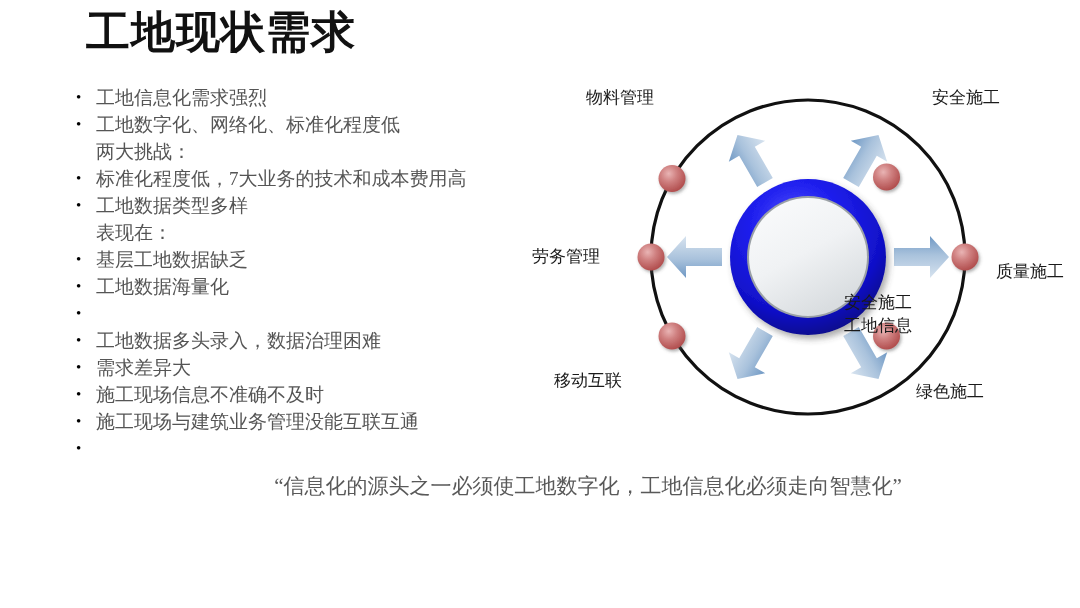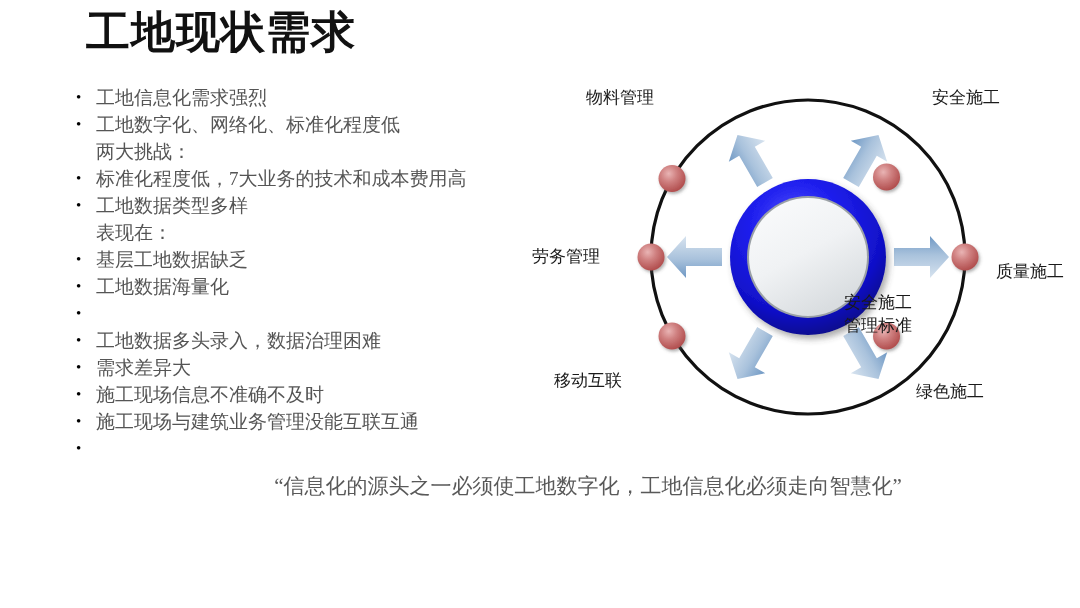--- a/index.html
+++ b/index.html
@@ -217,21 +217,21 @@
         <circle cx="368.5" cy="122.0" r="13.5" fill="url(#gNode)" filter="url(#shNode)"></circle>
         <circle cx="133.0" cy="202.0" r="13.5" fill="url(#gNode)" filter="url(#shNode)"></circle>
         <circle cx="447.0" cy="202.0" r="13.5" fill="url(#gNode)" filter="url(#shNode)"></circle>
         <circle cx="154.0" cy="281.0" r="13.5" fill="url(#gNode)" filter="url(#shNode)"></circle>
         <circle cx="368.5" cy="281.0" r="13.5" fill="url(#gNode)" filter="url(#shNode)"></circle>
       </g>
     </svg>
 
     <div class="centertext">
       <div>安全施工</div>
-      <div>管理标准</div>
+      <div>工地信息</div>
     </div>
 
     <div class="nodelabel" style="left:36px;  top:33px;  text-align:right; width:100px;">物料管理</div>
     <div class="nodelabel" style="left:398px;  top:33px;  text-align:center;  width:100px;">安全施工</div>
     <div class="nodelabel" style="left:14px;   top:192px; text-align:left; width:100px;">劳务管理</div>
     <div class="nodelabel" style="left:478px;  top:207px; text-align:left;  width:100px;">质量施工</div>
     <div class="nodelabel" style="left:36px;   top:316px; text-align:left; width:100px;">移动互联</div>
     <div class="nodelabel" style="left:398px;  top:327px; text-align:left;  width:100px;">绿色施工</div>
   </div>
 

